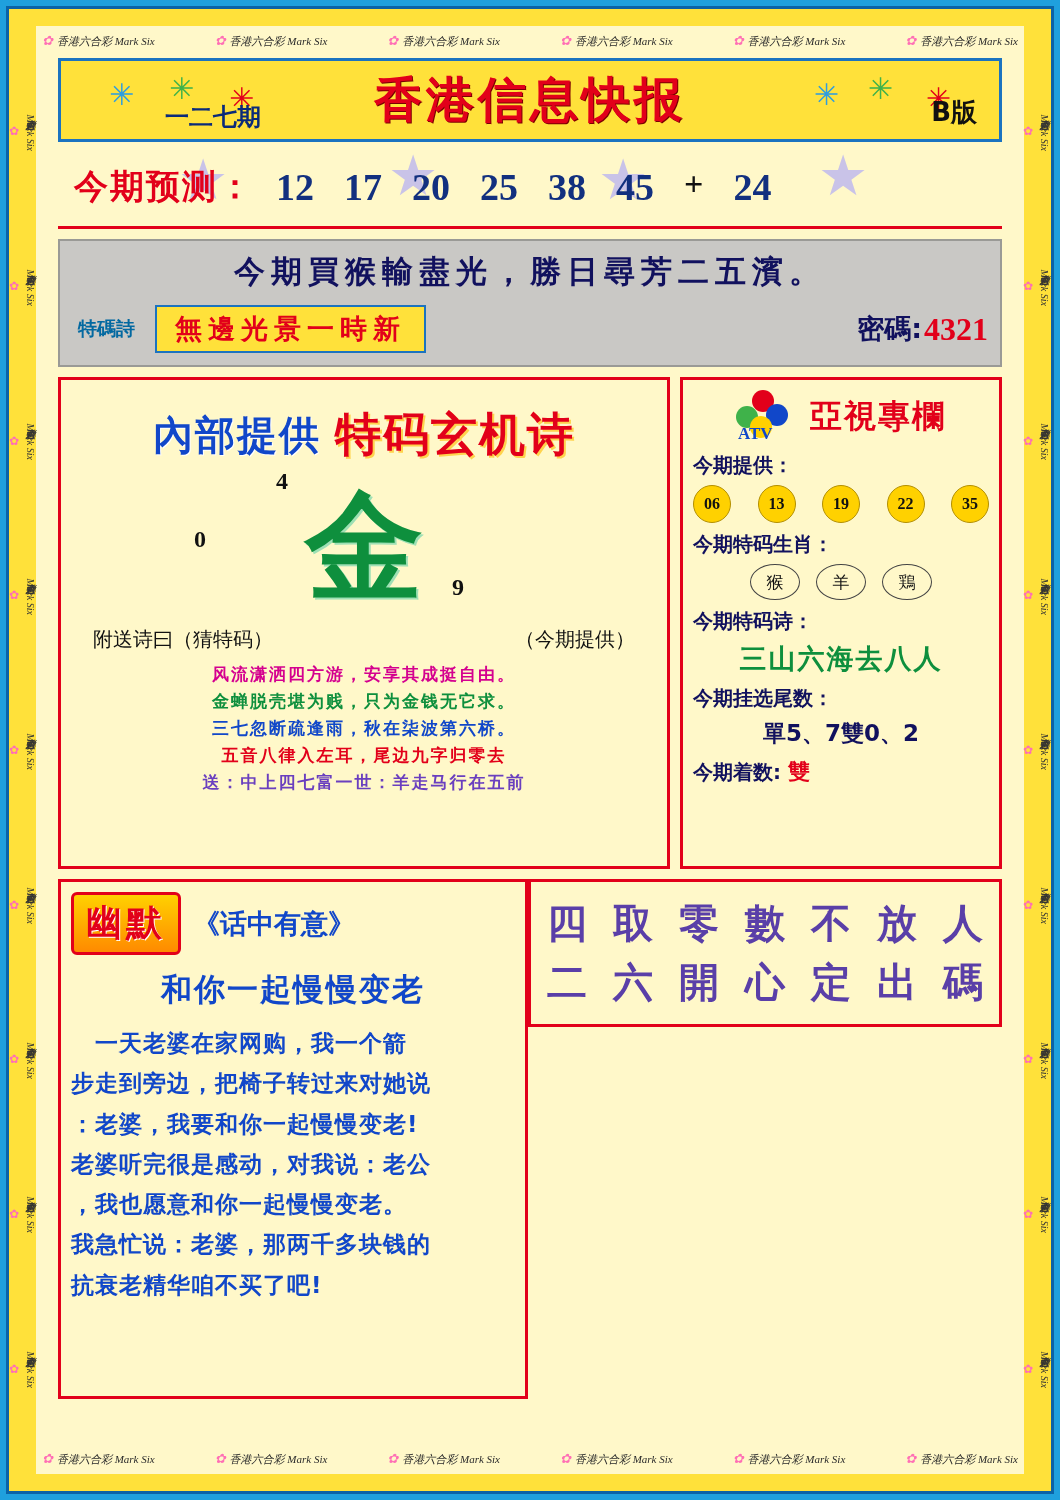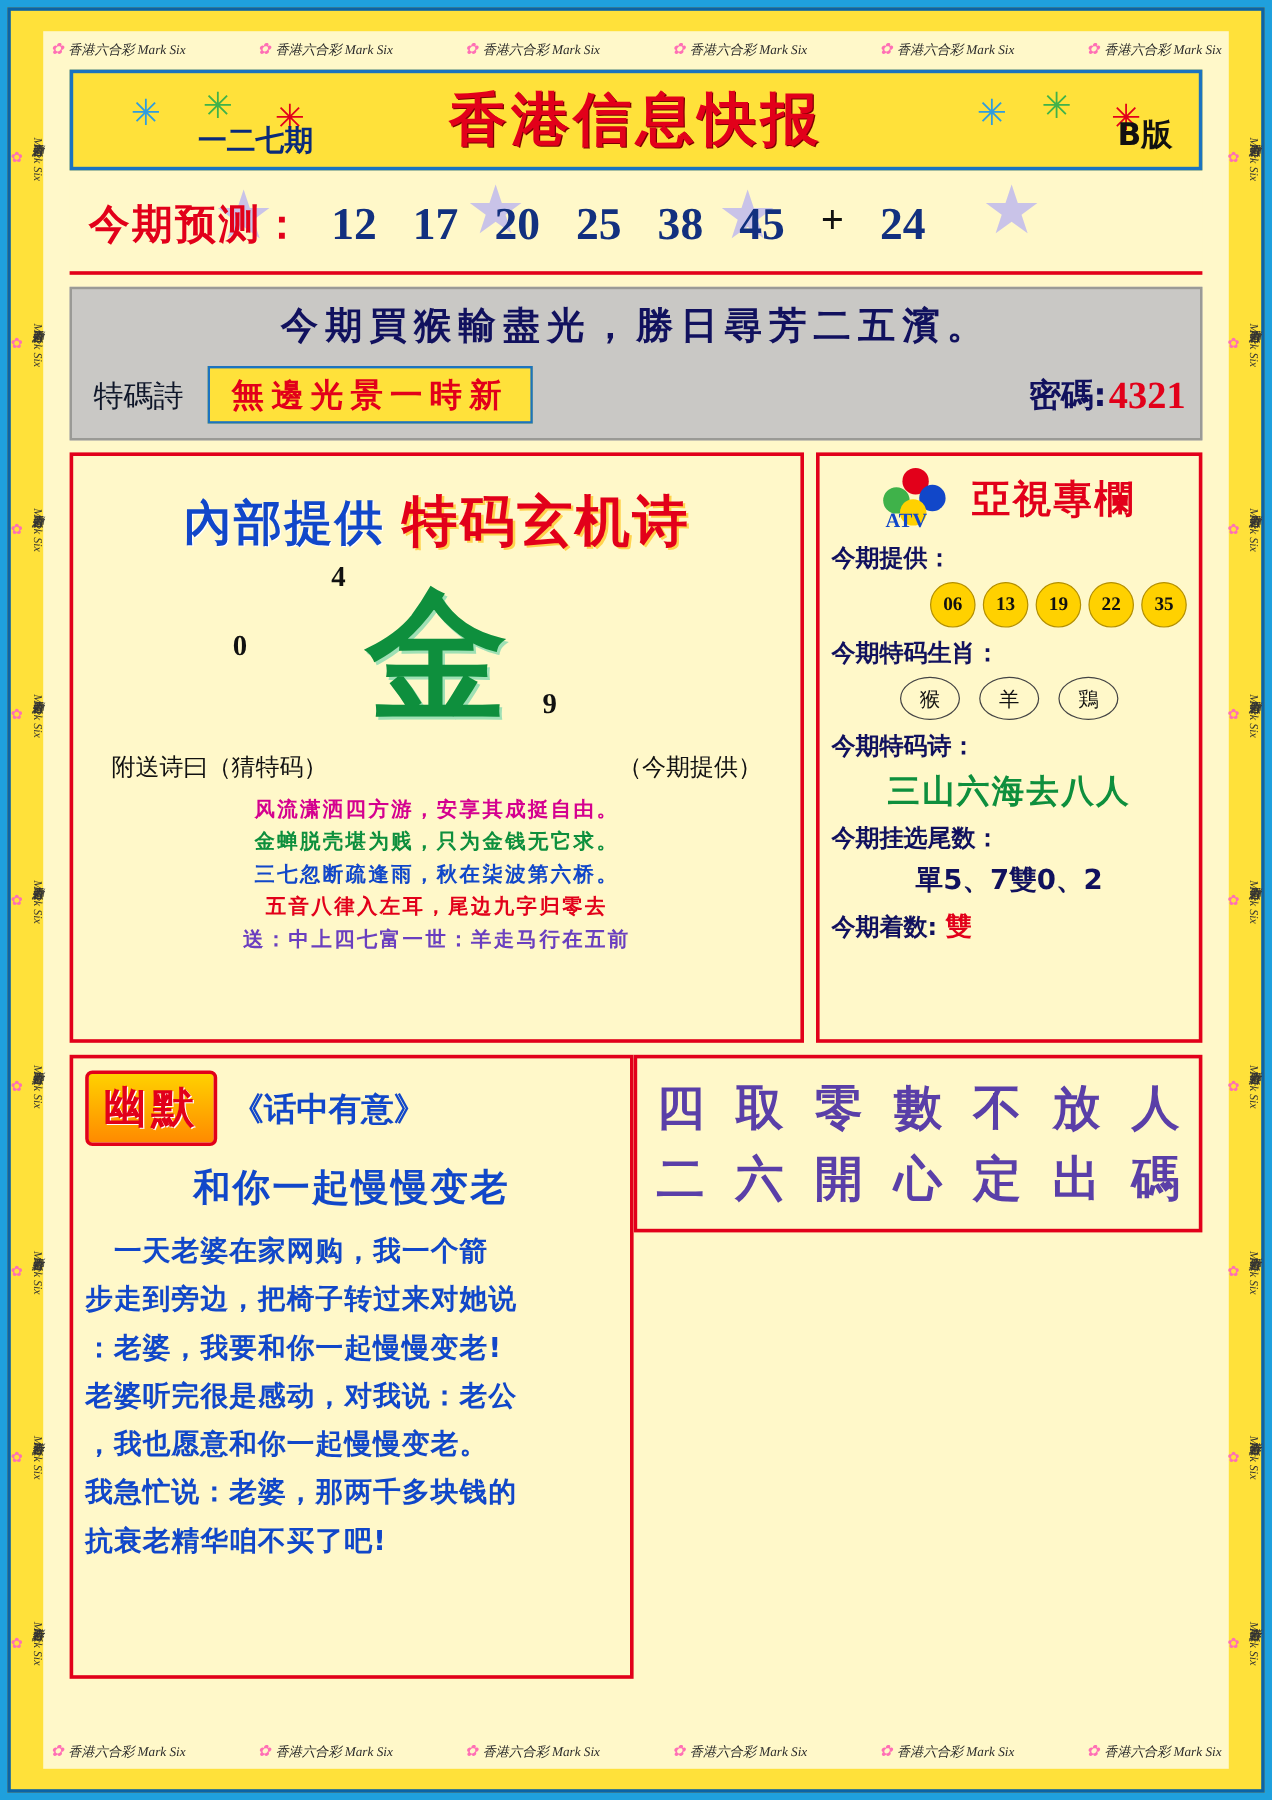--- a/index.html
+++ b/index.html
@@ -127,21 +127,21 @@
   .poem-line{
     text-align:center;
     font-size:31px;font-weight:bold;color:#11115e;
     letter-spacing:6px;
     font-family:"DejaVu Sans",sans-serif;
   }
   .poem-row2{
     margin-top:12px;display:flex;align-items:center;gap:14px;
   }
   .tm-label{
-    font-size:25px;font-weight:normal;color:#0f172a;
+    font-size:19px;font-weight:bold;color:#0369a1;
     padding:2px 6px;
   }
   .tm-poem{
     background:#ffe13a;border:2px solid #1b73c0;
     padding:4px 18px;
     font-size:27px;font-weight:bold;color:#e2001a;
     letter-spacing:6px;
     font-family:"Liberation Serif",serif;
   }
   .mima{
@@ -222,21 +222,21 @@
   .atv-head{display:flex;align-items:center;gap:10px;justify-content:center;margin-top:2px;}
   .atv-logo{position:relative;width:64px;height:54px;}
   .atv-ball{position:absolute;width:22px;height:22px;border-radius:50%;}
   .b-r{background:#e2001a;left:16px;top:0;}
   .b-g{background:#3fb24a;left:0;top:16px;}
   .b-b{background:#1147c9;left:30px;top:14px;}
   .b-y{background:#ffd100;left:14px;top:26px;}
   .atv-txt{position:absolute;left:2px;top:34px;font-size:17px;font-weight:bold;color:#1147c9;font-family:"Liberation Serif",serif;}
   .atv-title{font-size:32px;font-weight:bold;color:#e2001a;letter-spacing:2px;font-family:"DejaVu Sans",sans-serif;}
   .r-label{font-size:20px;font-weight:bold;color:#11115e;margin-top:8px;}
-  .balls{display:flex;gap:6px;margin-top:6px;justify-content:flex-end;}
+  .balls{display:flex;gap:6px;margin-top:6px;justify-content:space-between;}
   .ball{
     width:36px;height:36px;border-radius:50%;
     display:flex;align-items:center;justify-content:center;
     font-size:16px;font-weight:bold;color:#111;
     border:1px solid #b38f00;
     font-family:"Liberation Serif",serif;
   }
   .zodiacs{display:flex;gap:16px;margin-top:6px;justify-content:center;}
   .zod{
     width:48px;height:34px;border-radius:50%;

